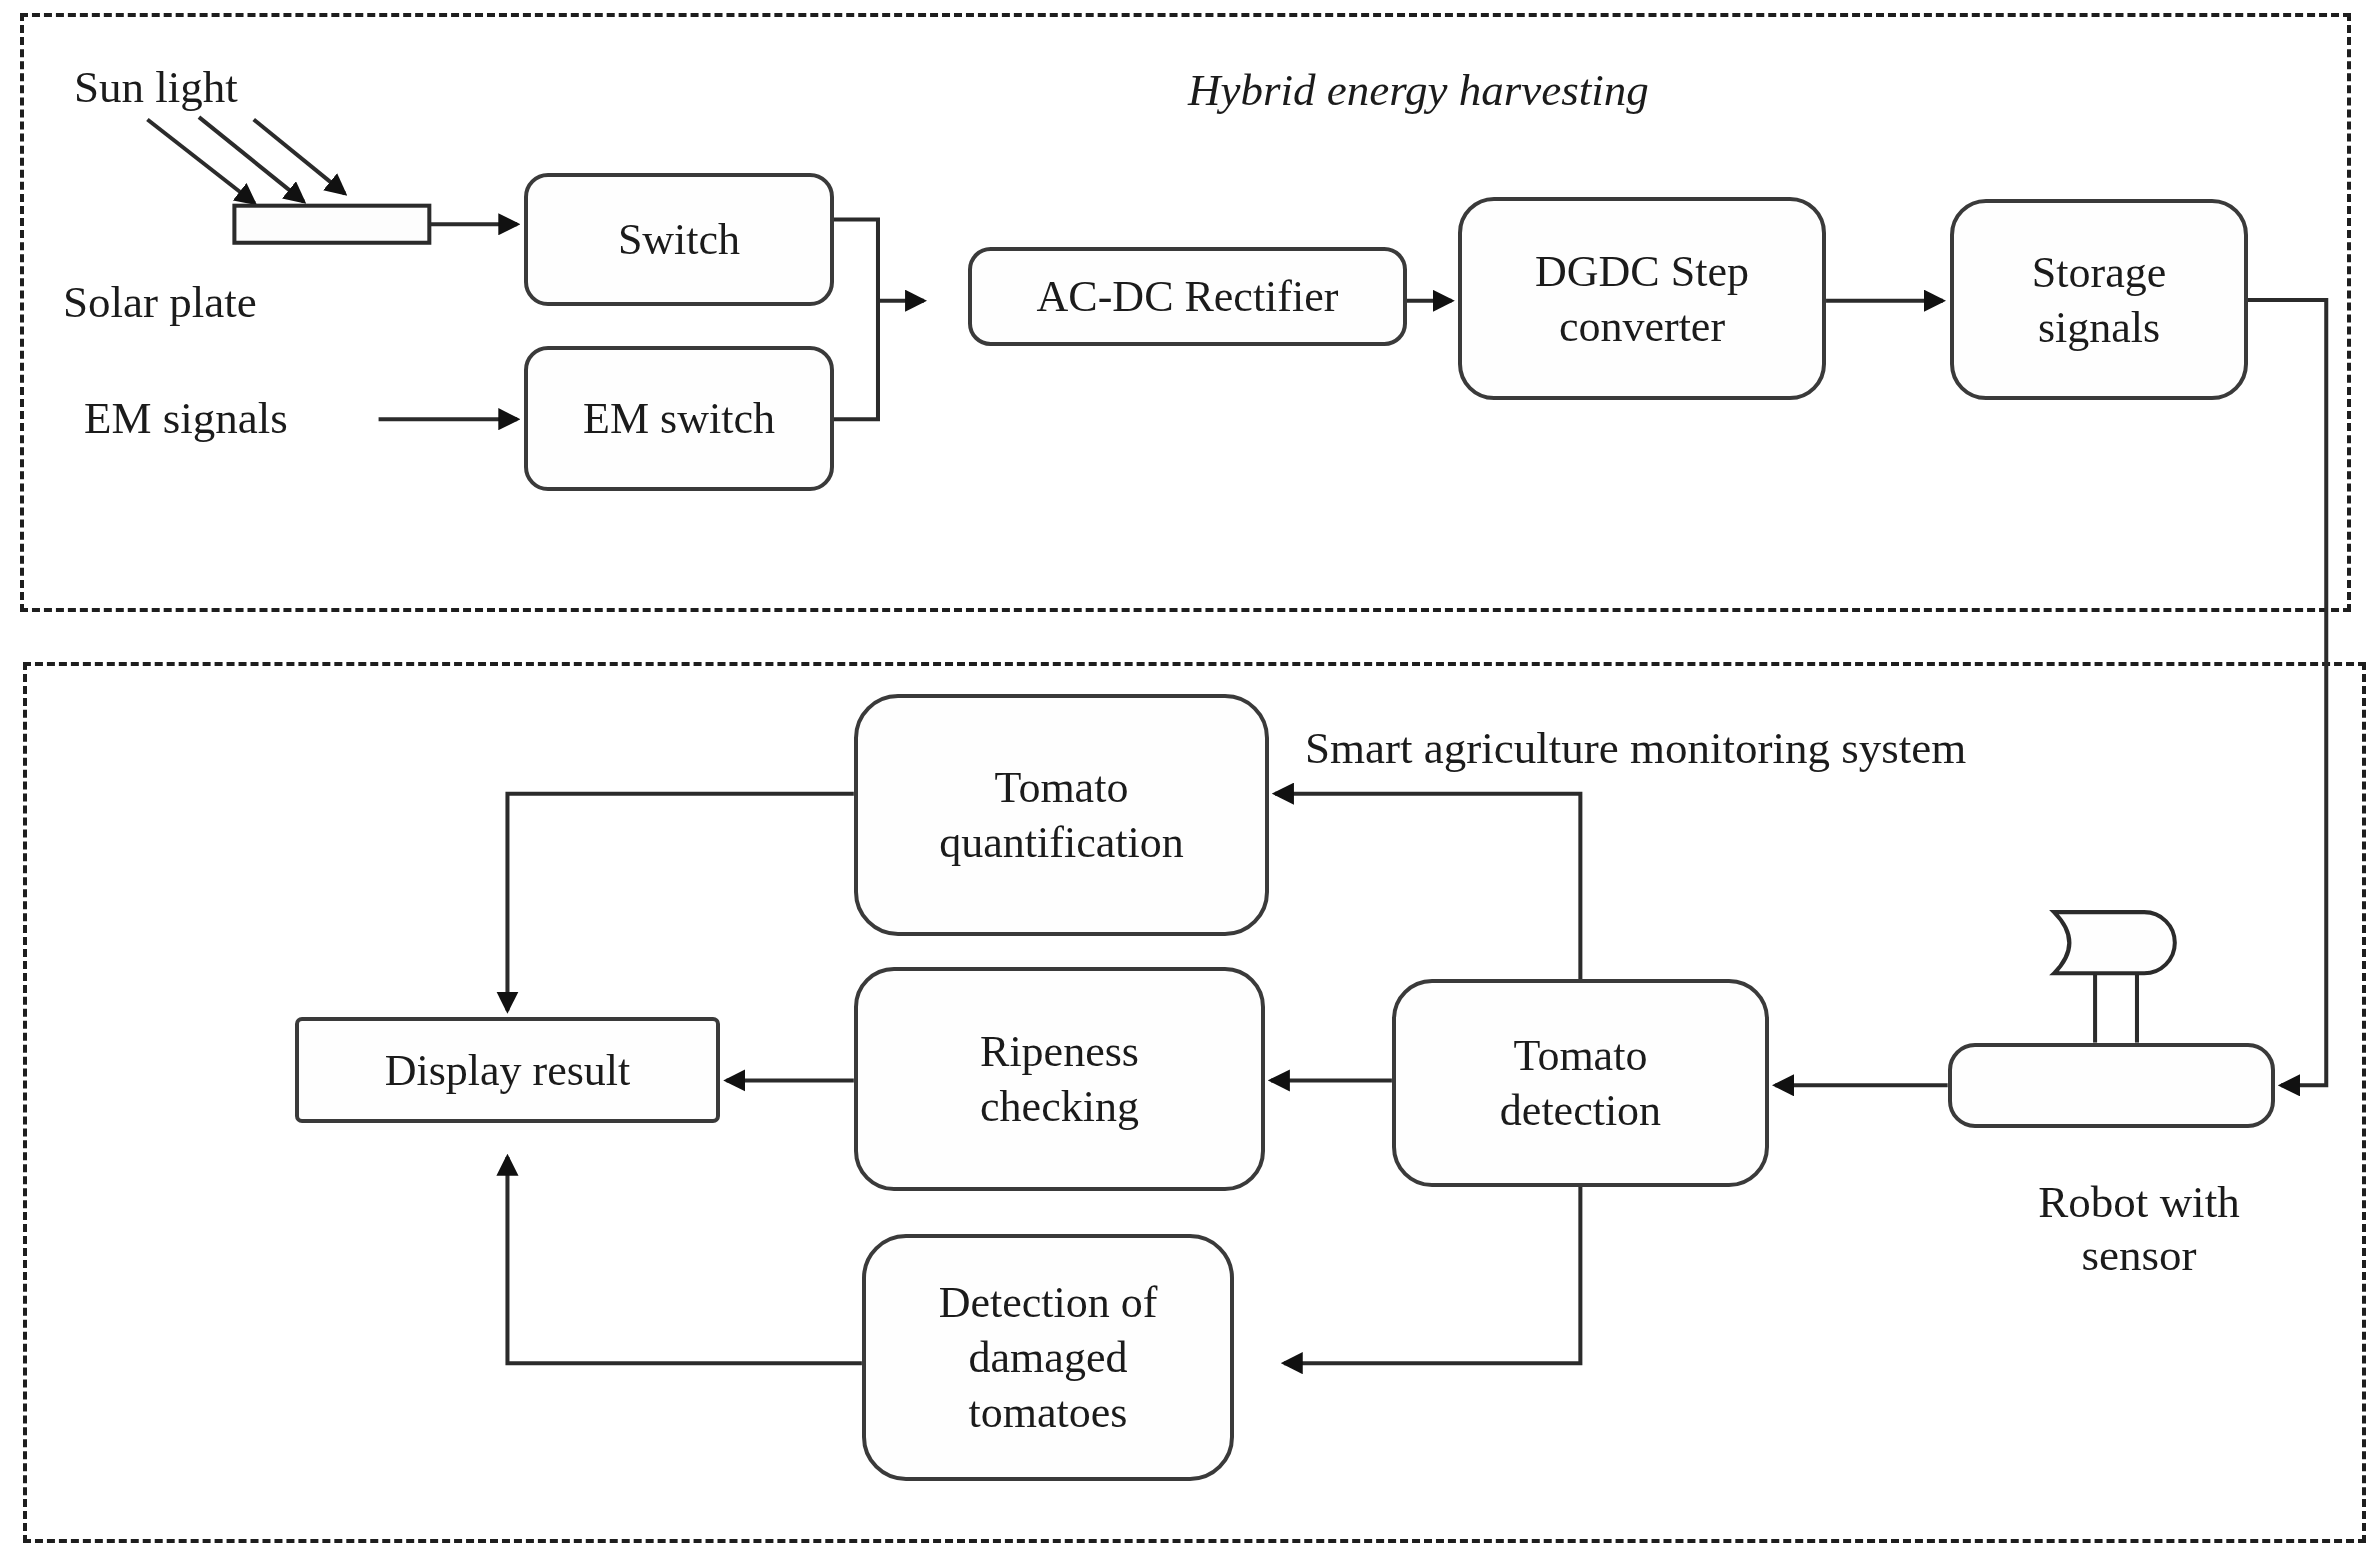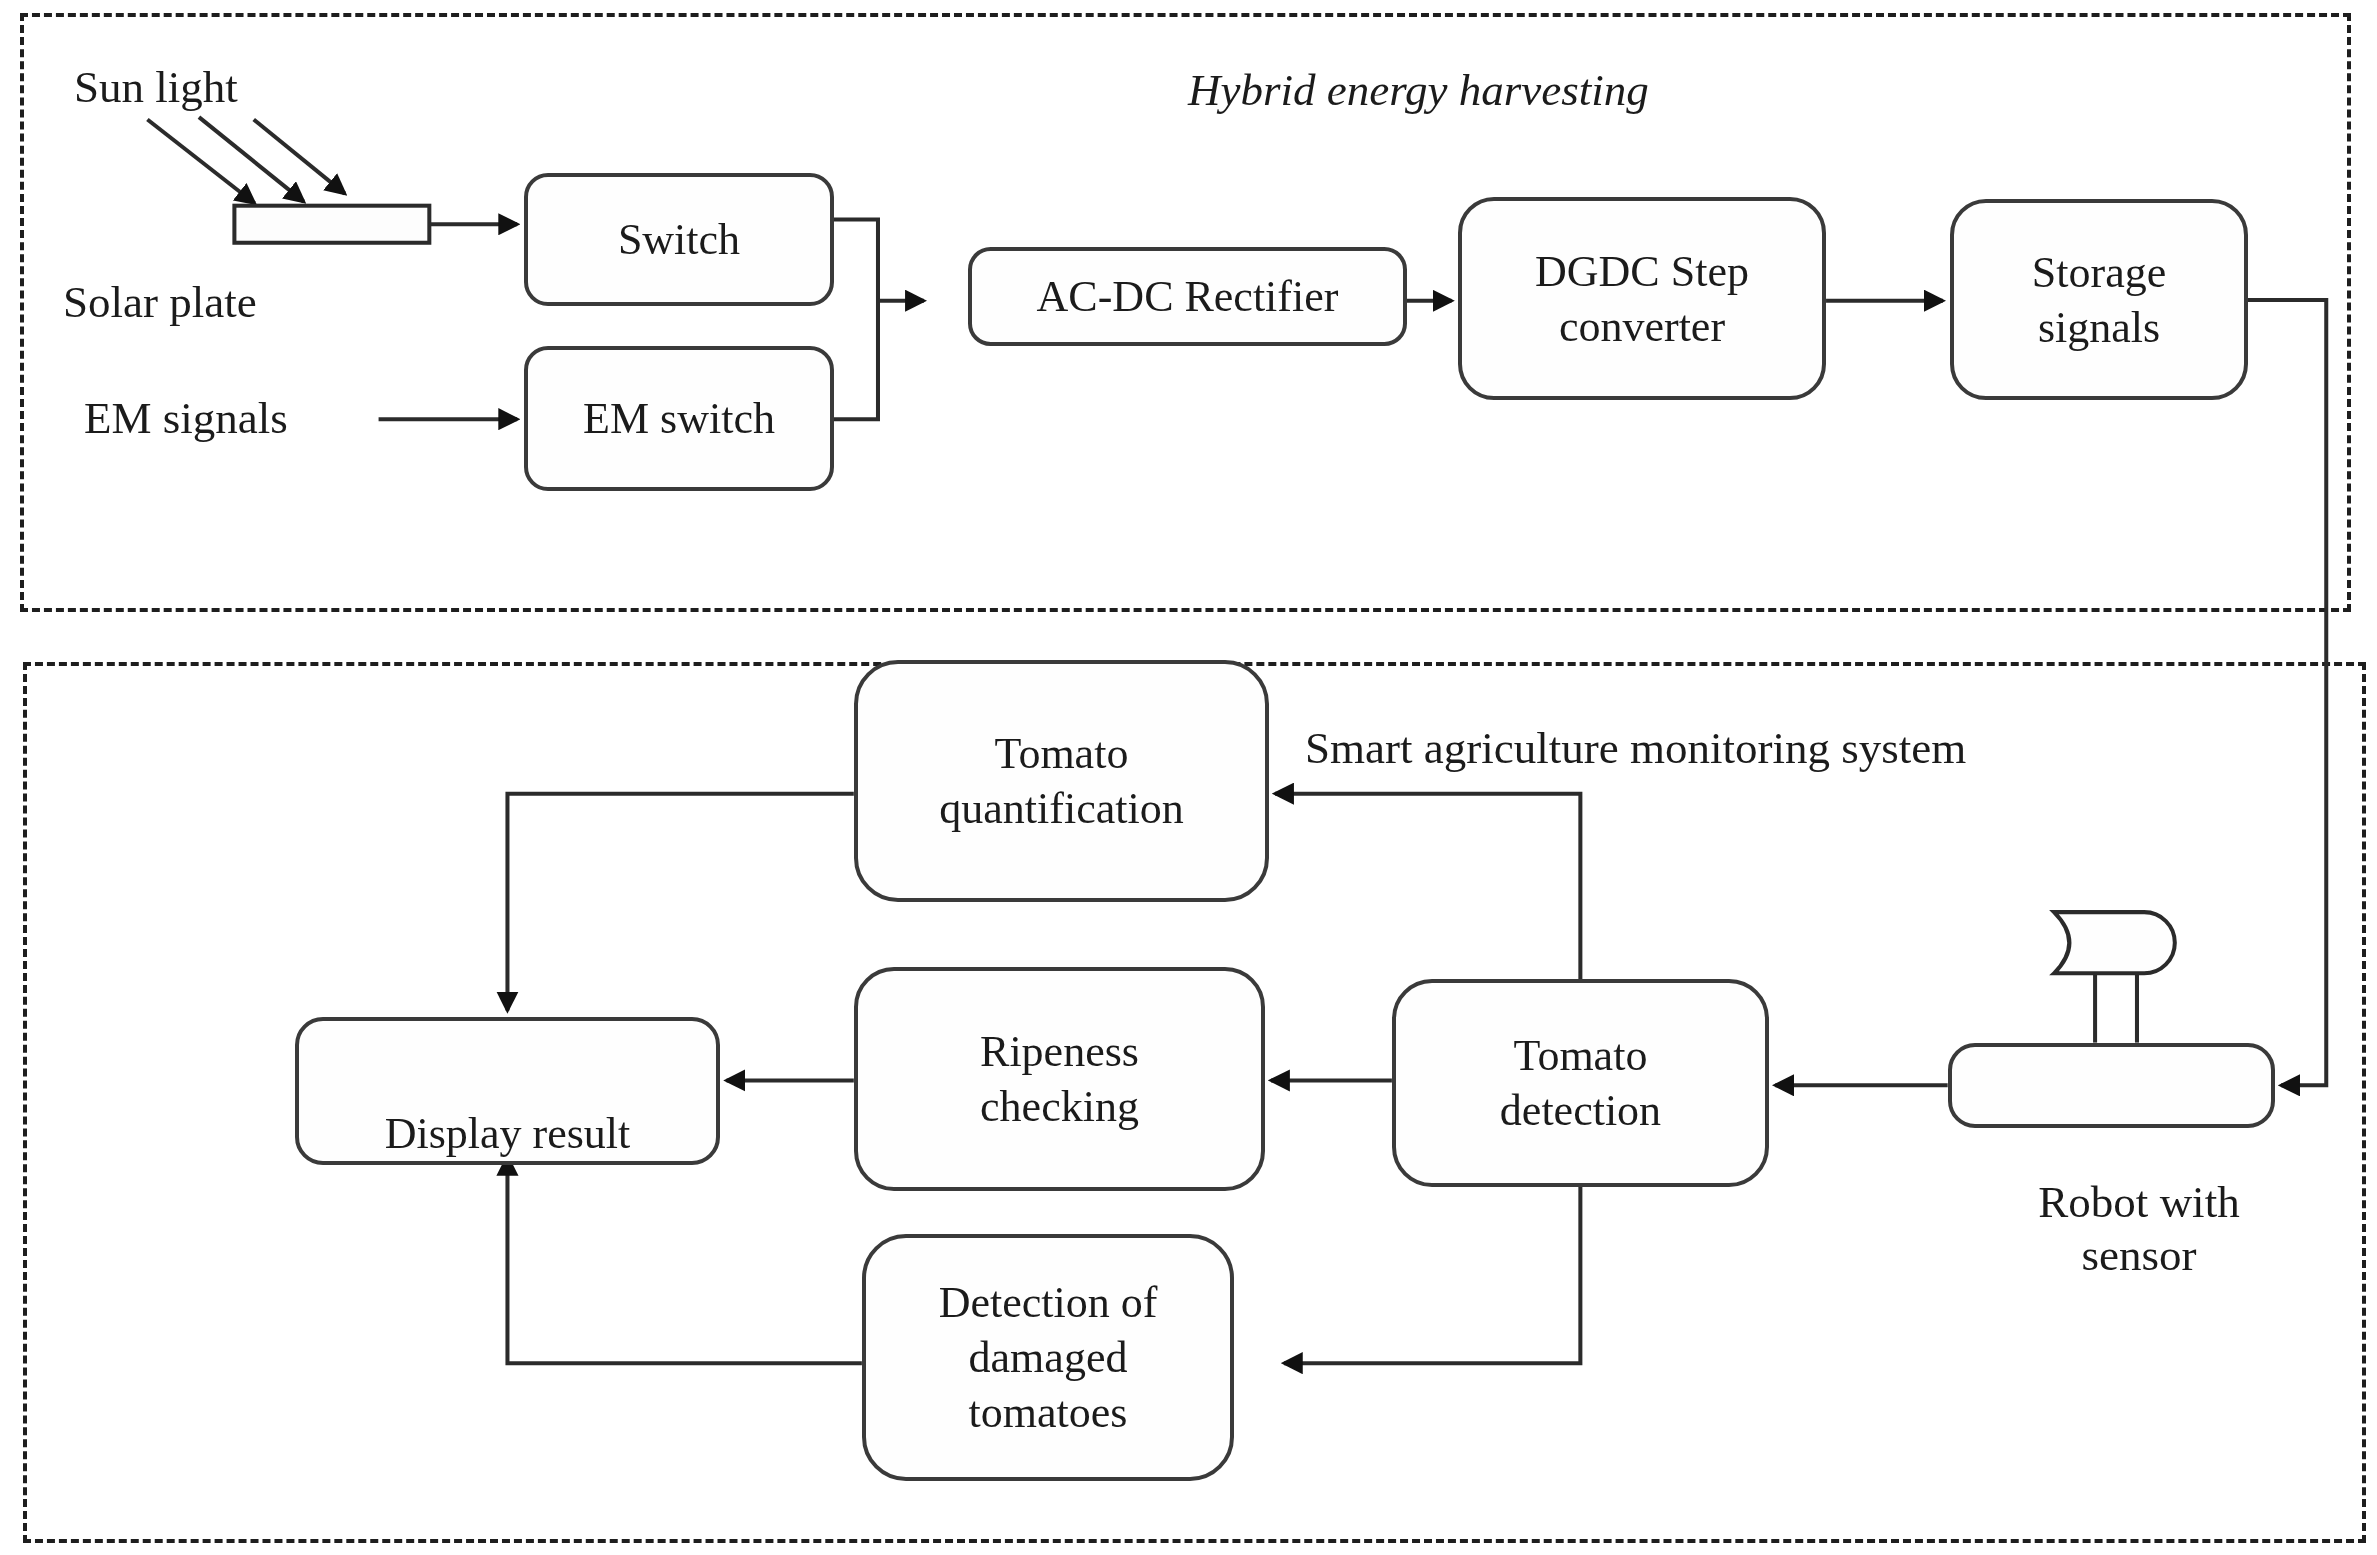--- a/index.html
+++ b/index.html
@@ -11,24 +11,24 @@
   .sec-agri{left:22.6px;top:662px;width:2335px;height:873px;}
   .node{position:absolute;box-sizing:border-box;background:#fefefe;border:4px solid #3a3a3a;
         display:flex;align-items:center;justify-content:center;text-align:center;
         font-size:44px;line-height:1.25;z-index:2;}
   .node .lbl{display:block;}
   .n-switch{left:524px;top:153px;width:310px;height:133px;border-radius:24px;margin-top:20px;}
   .n-emswitch{left:524px;top:346px;width:310px;height:145px;border-radius:24px;}
   .n-acdc{left:931px;top:247px;width:439px;height:99px;border-radius:22.6px;margin-left:37px;}
   .n-dgdc{left:1458px;top:197px;width:368px;height:203px;border-radius:36px;}
   .n-storage{left:1950px;top:199px;width:298px;height:201px;border-radius:36px;}
-  .n-quant{left:854px;top:660px;width:415px;height:242px;border-radius:44px;}
+  .n-quant{left:854px;top:694px;width:415px;height:242px;border-radius:44px;}
   .n-ripeness{left:854px;top:967px;width:411px;height:224px;border-radius:40px;}
   .n-det{left:1392px;top:979px;width:377px;height:208px;border-radius:40px;}
-  .n-display{left:295px;top:1017px;width:425px;height:148px;border-radius:28px;align-items:flex-end;}
+  .n-display{left:295px;top:1017px;width:425px;height:106px;border-radius:7px;}
   .n-damaged{left:862px;top:1234px;width:372px;height:247px;border-radius:44px;}
   .n-robot{left:1948px;top:1043px;width:327px;height:85px;border-radius:27px;z-index:2;}
   .w-dgdc{max-width:266px;} .w-storage{max-width:177px;} .w-quant{max-width:290px;}
   .w-ripeness{max-width:209px;} .w-det{max-width:209px;} .w-damaged{max-width:242px;}
   .flabel{position:absolute;font-size:45px;line-height:1.18;white-space:nowrap;z-index:2;}
   .l-sun{left:74px;top:61px;}
   .l-solar{left:63px;top:276px;}
   .l-em{left:84px;top:392px;}
   .l-hybrid{left:1188px;top:64px;font-style:italic;}
   .l-smart{left:1305px;top:722px;}

